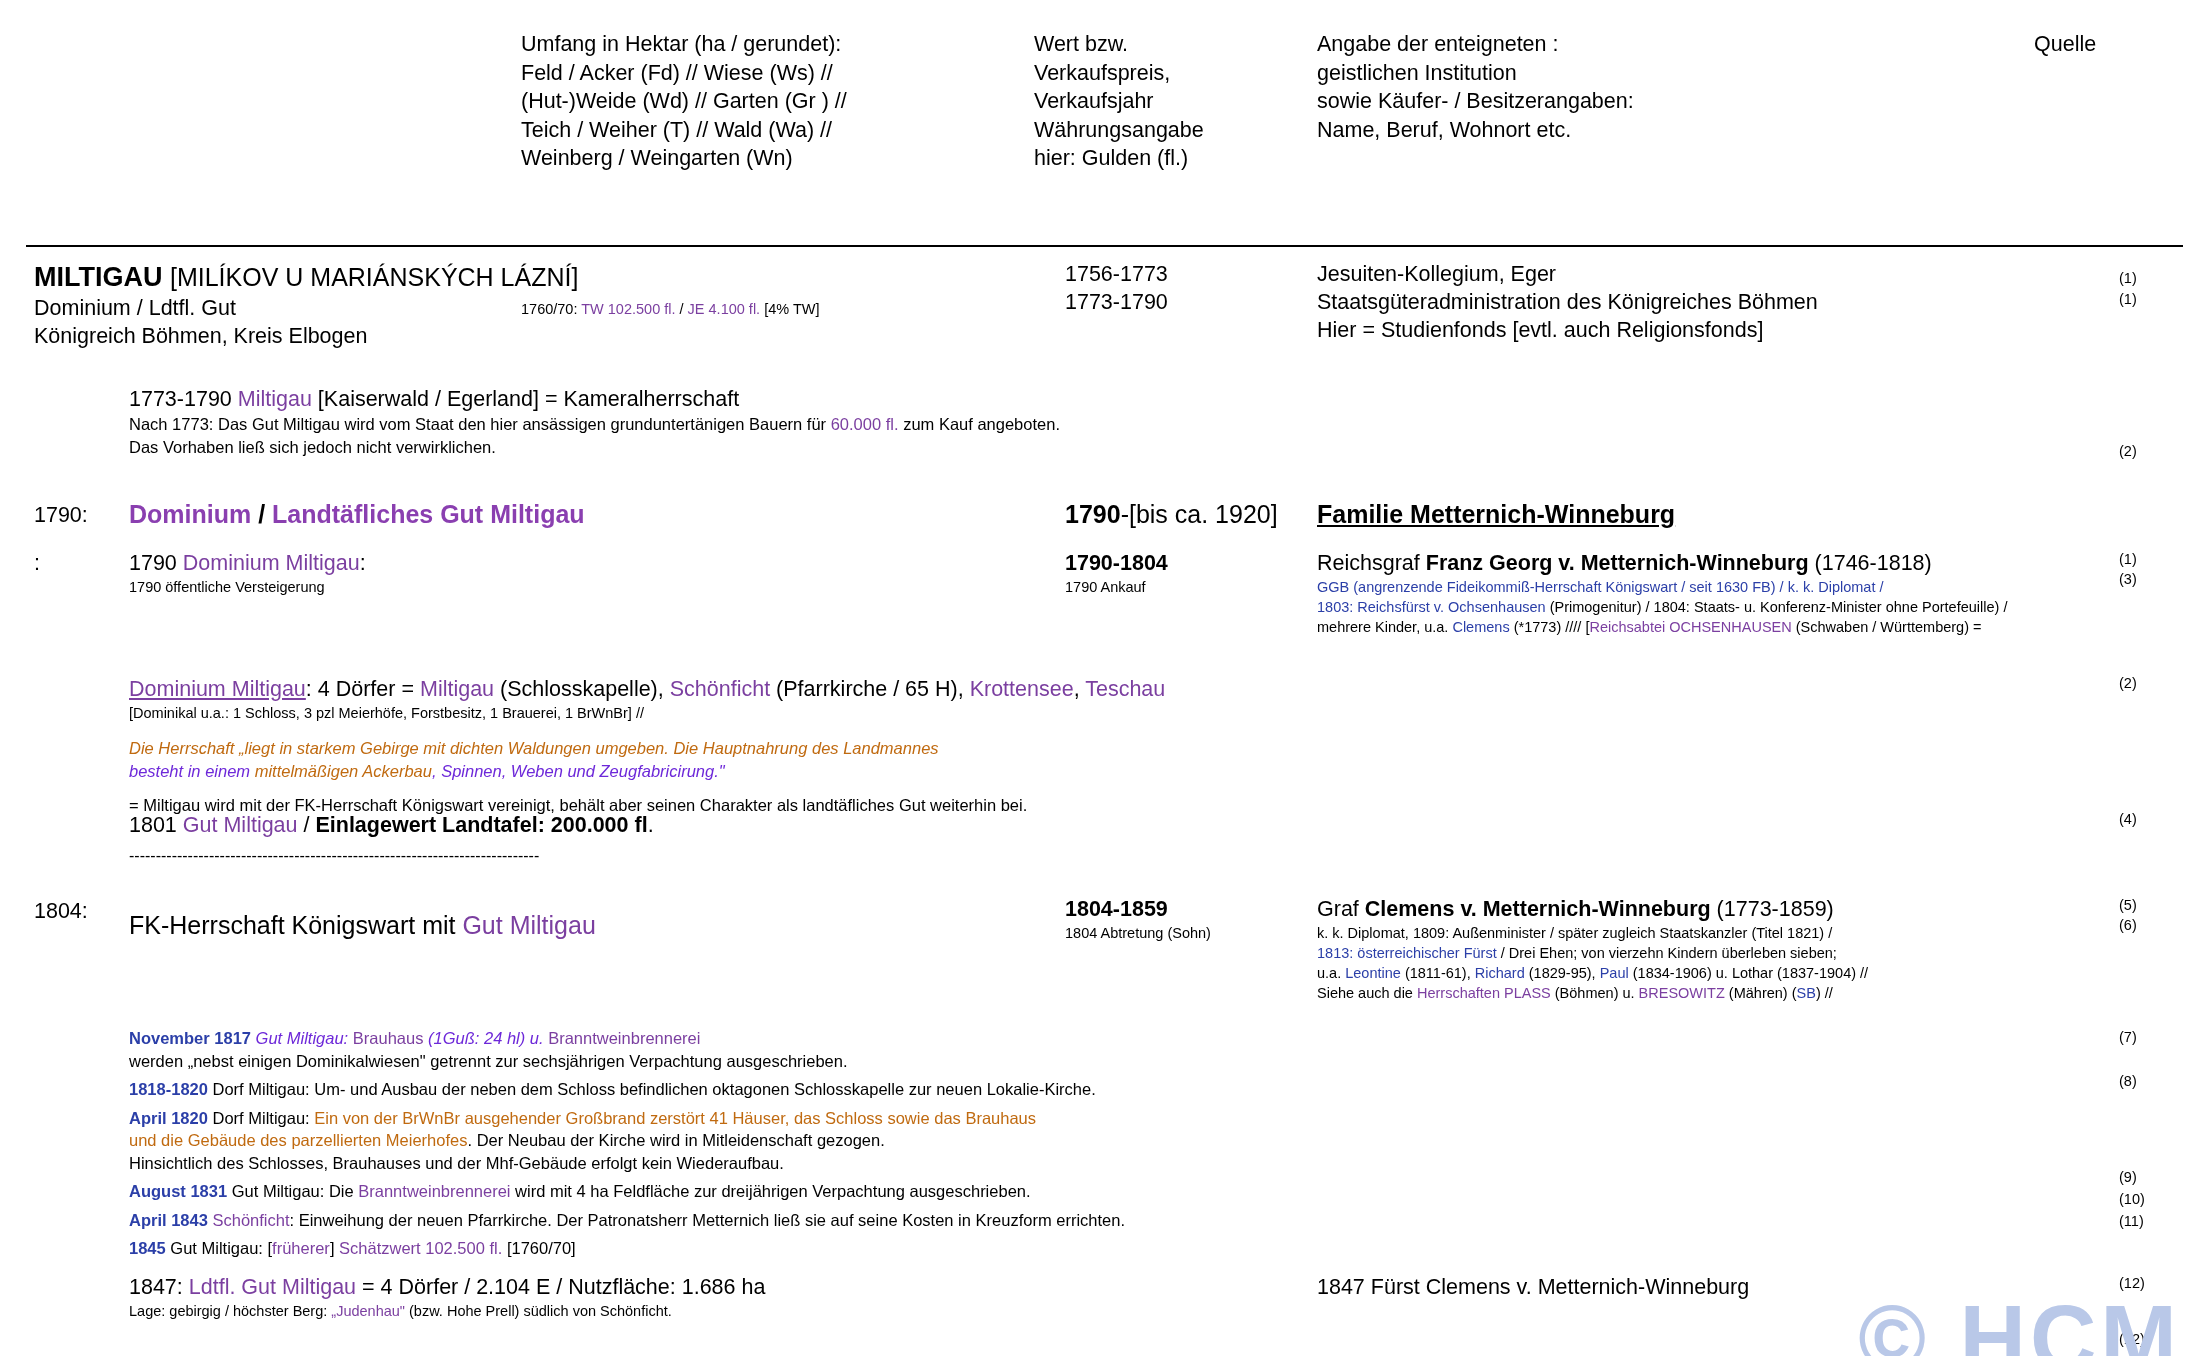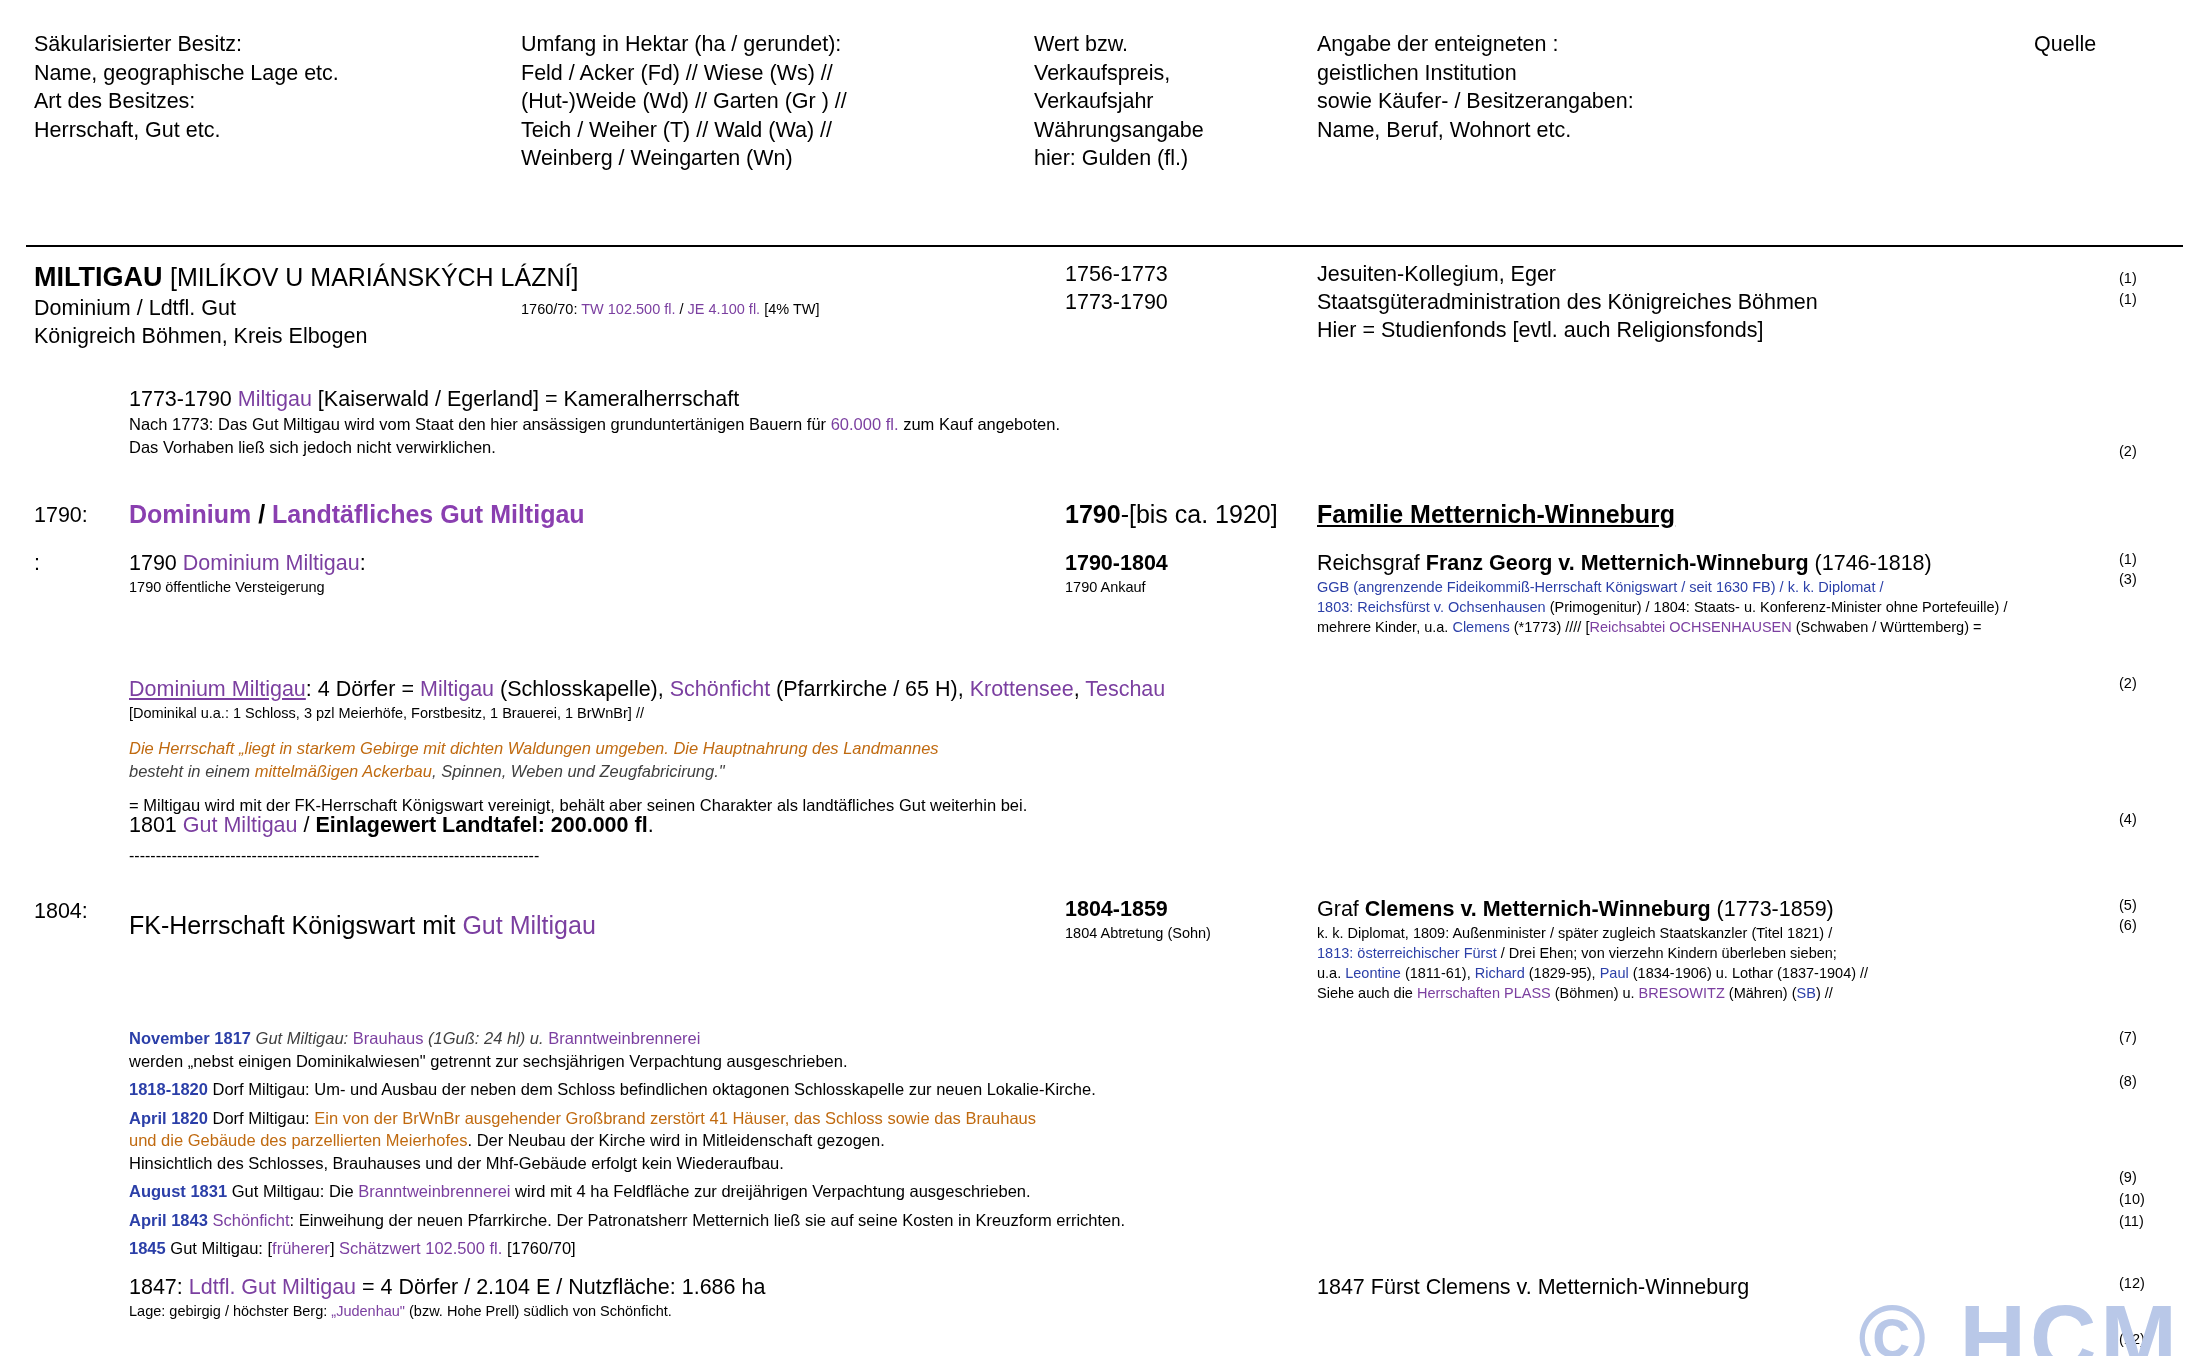--- a/index.html
+++ b/index.html
@@ -73,21 +73,21 @@
 
   .b { font-weight: bold; }
   .i { font-style: italic; }
   .u { text-decoration: underline; }
 
   
   .purple  { color: #7b3fa0; }
   .purple2 { color: #8a3fb0; }
   .blue    { color: #2b3fa8; }
   .orange  { color: #c06a10; }
-  .gray    { color: #404040; font-style: italic; }
+  .gray    { color: #6d28d9; font-style: italic; }
 
   
   .watermark {
     position: absolute;
     right: 28px;
     bottom: 2px;
     font-size: 92px;
     font-weight: bold;
     color: #b9c8e8;
     letter-spacing: 4px;
@@ -100,24 +100,20 @@
     letter-spacing: 0px;
     color: #000;
   }
 </style>
 </head>
 <body>
 
 <div class="page">
 
   <div class="header">
-    <div class="hdr-col hdr-c1">Säkularisierter Besitz:
-Name, geographische Lage etc.
-Art des Besitzes:
-Herrschaft, Gut etc.</div>
     <div class="hdr-col hdr-c2">Umfang in Hektar (ha / gerundet):
 Feld / Acker (Fd) // Wiese (Ws) //
 (Hut-)Weide (Wd) // Garten (Gr ) //
 Teich / Weiher (T) // Wald (Wa) //
 Weinberg / Weingarten (Wn)</div>
     <div class="hdr-col hdr-c3">Wert bzw.
 Verkaufspreis,
 Verkaufsjahr
 Währungsangabe
 hier: Gulden (fl.)</div>

